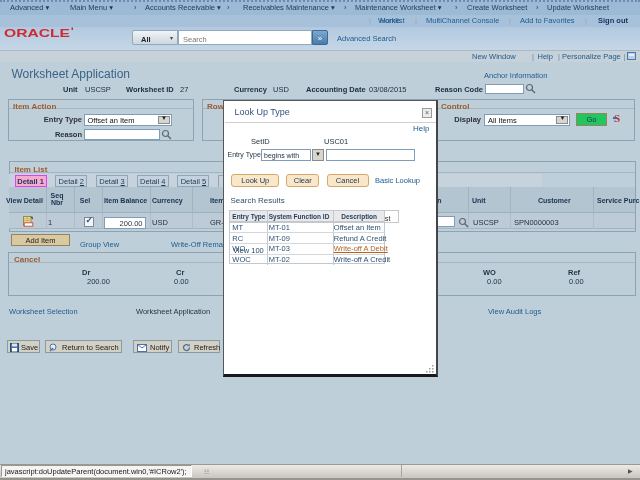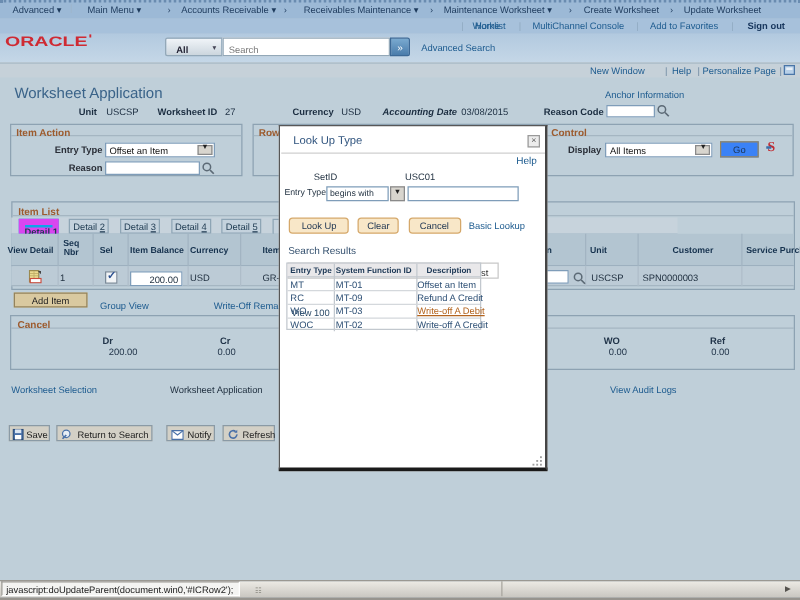--- a/index.html
+++ b/index.html
@@ -73,21 +73,21 @@
 
 <div class="abs" style="left:11.5px;top:67px;font-size:12px;color:#3a6389;">Worksheet Application</div>
 
 <div class="abs" style="left:0;top:85px;width:640px;height:10px;font-size:7.5px;color:#1b2d40;">
   <span class="abs b" style="left:63px;">Unit</span>
   <span class="abs" style="left:85px;">USCSP</span>
   <span class="abs b" style="left:126px;">Worksheet ID</span>
   <span class="abs" style="left:180px;">27</span>
   <span class="abs b" style="left:234px;">Currency</span>
   <span class="abs" style="left:273px;">USD</span>
-  <span class="abs b" style="left:306px;font-style:italic;">Accounting Date</span>
+  <span class="abs b" style="left:306px;">Accounting Date</span>
   <span class="abs" style="left:369px;">03/08/2015</span>
   <span class="abs b" style="left:435px;">Reason Code</span>
 </div>
 <div class="abs" style="left:485px;top:84px;width:39px;height:10px;background:#fff;border:1px solid #7f9db9;"></div>
 <svg class="abs" style="left:525px;top:83px;" width="11" height="11" viewBox="0 0 11 11">
     <circle cx="4.5" cy="4.5" r="3" fill="none" stroke="#5c6a76" stroke-width="1.2"></circle>
     <line x1="7" y1="7" x2="10" y2="10" stroke="#5c6a76" stroke-width="1.4"></line>
   </svg>
 <a class="abs lnk" style="left:484px;top:71px;font-size:7.5px;">Anchor Information</a>
 
@@ -114,31 +114,31 @@
   <div class="abs" style="left:4px;top:1.5px;font-size:8px;font-weight:bold;color:#9c5b2e;">Row</div>
   <div class="abs" style="left:238px;top:1.5px;font-size:8px;font-weight:bold;color:#9c5b2e;">Control</div>
 </div>
 <div class="abs" style="left:400px;top:115px;width:81px;text-align:right;font-size:7.5px;font-weight:bold;color:#2a2f38;">Display</div>
 <div class="abs" style="left:484px;top:113.5px;width:86px;height:12px;background:#fff;border:1px solid #7f9db9;font-size:7.5px;color:#111;">
   <span class="abs" style="left:3px;top:1.5px;">All Items</span>
   <div class="abs" style="right:1px;top:1px;width:12px;height:8px;background:#d8d5ce;border:1px solid #8a8a8a;">
     <span class="abs" style="left:2.5px;top:-1.5px;font-size:6px;color:#222;">▼</span>
   </div>
 </div>
-<div class="abs" style="left:576px;top:113px;width:31px;height:13px;background:#3b82f6;border:1px solid #97855e;font-size:7.5px;color:#1c3350;text-align:center;line-height:12px;">Go</div>
+<div class="abs" style="left:576px;top:113px;width:31px;height:13px;background:#22c55e;border:1px solid #97855e;font-size:7.5px;color:#1c3350;text-align:center;line-height:12px;">Go</div>
 <div class="abs" style="left:614px;top:112px;font-size:11px;font-weight:bold;color:#c22a30;font-family:'Liberation Serif',serif;">S</div>
 <div class="abs" style="left:613px;top:117px;width:4px;height:1.5px;background:#3a6ea8;"></div>
 
 <div class="abs" style="left:8.5px;top:160.5px;width:627px;height:71.5px;border:1px solid #8da2b2;">
   <div class="abs" style="left:0;top:0;width:100%;height:11px;border-bottom:1px solid #a5b6c2;"></div>
   <div class="abs" style="left:5px;top:3px;font-size:8px;font-weight:bold;color:#9c5b2e;">Item List</div>
 </div>
 
 <div class="abs" style="left:8.5px;top:174px;width:533.5px;height:14px;background:#c7d3dc;border-bottom:1.5px solid #8199ad;"></div>
-<div class="abs" style="left:14.6px;top:175px;width:32px;height:12px;background:#0ea5e9;border:5px solid #d946ef;font-size:7.5px;font-weight:bold;color:#1d3950;text-align:center;line-height:11px;">Detail 1</div>
+<div class="abs" style="left:14.6px;top:175px;width:32px;height:12px;background:#f9a8d4;border:1px solid #d946ef;font-size:7.5px;font-weight:bold;color:#1d3950;text-align:center;line-height:11px;">Detail 1</div>
 <div class="abs" style="left:55.3px;top:175px;width:32px;height:12px;background:#c4d2dd;border:1px solid #8ea5b5;font-size:7.5px;color:#1d3950;text-align:center;line-height:11px;">Detail <span style="text-decoration:underline;">2</span></div>
 <div class="abs" style="left:96px;top:175px;width:32px;height:12px;background:#c4d2dd;border:1px solid #8ea5b5;font-size:7.5px;color:#1d3950;text-align:center;line-height:11px;">Detail <span style="text-decoration:underline;">3</span></div>
 <div class="abs" style="left:136.7px;top:175px;width:32px;height:12px;background:#c4d2dd;border:1px solid #8ea5b5;font-size:7.5px;color:#1d3950;text-align:center;line-height:11px;">Detail <span style="text-decoration:underline;">4</span></div>
 <div class="abs" style="left:177.4px;top:175px;width:32px;height:12px;background:#c4d2dd;border:1px solid #8ea5b5;font-size:7.5px;color:#1d3950;text-align:center;line-height:11px;">Detail <span style="text-decoration:underline;">5</span></div>
 <div class="abs" style="left:218.1px;top:175px;width:32px;height:13px;background:#c4d2dd;border:1px solid #8ea5b5;font-size:7.5px;color:#1d3950;text-align:left;line-height:12px;padding-left:5px;">Detail 6</div>
 
 <div class="abs" style="left:9px;top:187px;width:626px;height:26px;background:#b3c5d1;border-bottom:1px solid #9db0bf;font-size:7px;font-weight:bold;color:#16324e;">
   <span class="abs" style="left:-3px;top:9.5px;width:32px;text-align:center;">View Detail</span>
   <span class="abs" style="left:33px;top:5px;width:30px;text-align:center;">Seq<br>Nbr</span>
   <span class="abs" style="left:66px;top:9.5px;width:20px;text-align:center;">Sel</span>

